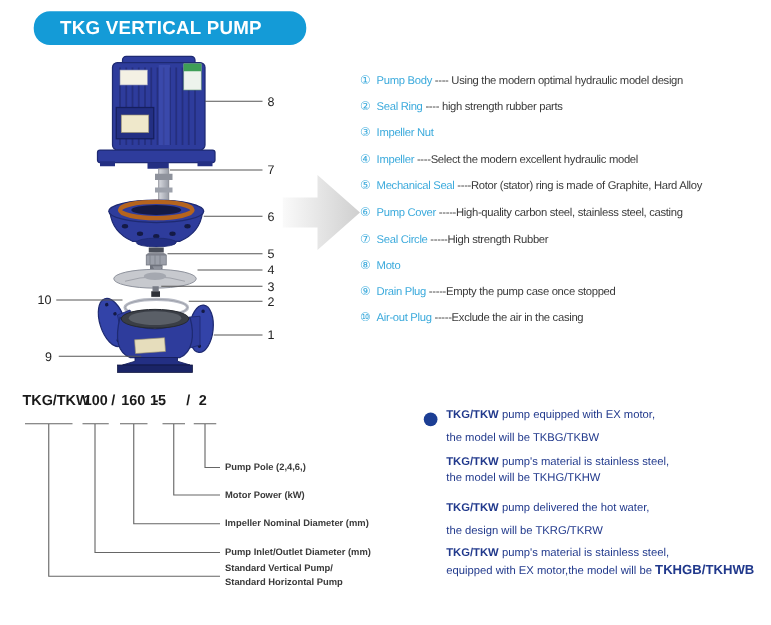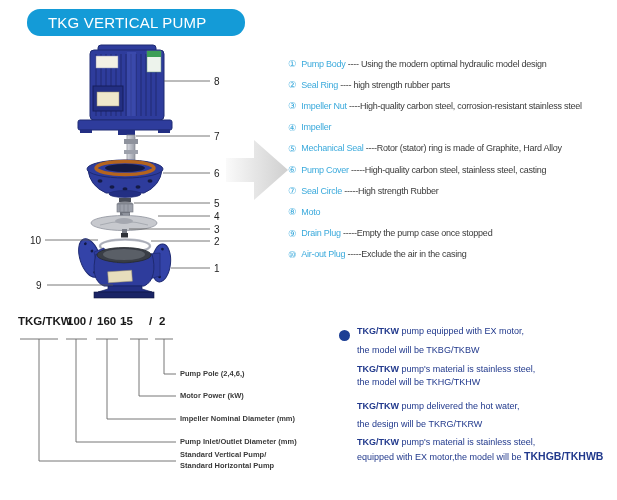--- a/index.html
+++ b/index.html
@@ -4,21 +4,21 @@
 <style>
   html,body{margin:0;padding:0;background:#e9e9e9;}
   #page{
     position:relative;width:617px;height:500px;background:#ffffff;
     font-family:"Liberation Sans",sans-serif;overflow:hidden;margin:0 auto;
   }
   
   .banner{
     position:absolute;left:27px;top:9px;width:218px;height:27px;
     background:#149BD7;border-radius:13px;color:#ffffff;
-    font-size:15px;font-weight:normal;line-height:27px;
+    font-size:15px;font-weight:bold;line-height:27px;
     padding-left:21px;box-sizing:border-box;letter-spacing:.2px;
   }
   
   .diagram-svg{position:absolute;left:10px;top:42px;}
   .callout{font-size:10px;fill:#222222;font-family:"Liberation Sans",sans-serif;}
   .leader{stroke:#555555;stroke-width:.8;}
   
   .arrow-svg{position:absolute;left:226px;top:132px;}
   
   .parts{position:absolute;left:288px;top:53px;width:327px;}
@@ -175,22 +175,22 @@
         <stop offset="0" stop-color="#FAFAFA"></stop>
           <stop offset="1" stop-color="#CFCFCF"></stop>
       </linearGradient>
     </defs>
     <polygon points="0,26 28,26 28,8 62,38 28,68 28,50 0,50" fill="url(#ag)"></polygon>
   </svg>
 
   <div class="parts">
     <div class="p-row"><span class="p-num">①</span><span class="p-name">Pump Body</span><span class="p-desc"> ---- Using the modern optimal hydraulic model design</span></div>
     <div class="p-row"><span class="p-num">②</span><span class="p-name">Seal Ring</span><span class="p-desc"> ---- high strength rubber parts</span></div>
-    <div class="p-row"><span class="p-num">③</span><span class="p-name">Impeller Nut</span><span class="p-desc"> ----High-quality carbon steel, corrosion-resistant stainless steel</span></div>
-    <div class="p-row"><span class="p-num">④</span><span class="p-name">Impeller</span></div>
+    <div class="p-row"><span class="p-num">③</span><span class="p-name">Impeller Nut</span></div>
+    <div class="p-row"><span class="p-num">④</span><span class="p-name">Impeller</span><span class="p-desc"> ----Select the modern excellent hydraulic model</span></div>
     <div class="p-row"><span class="p-num">⑤</span><span class="p-name">Mechanical Seal</span><span class="p-desc"> ----Rotor (stator) ring is made of Graphite, Hard Alloy</span></div>
     <div class="p-row"><span class="p-num">⑥</span><span class="p-name">Pump Cover</span><span class="p-desc"> -----High-quality carbon steel, stainless steel, casting</span></div>
     <div class="p-row"><span class="p-num">⑦</span><span class="p-name">Seal Circle</span><span class="p-desc"> -----High strength Rubber</span></div>
     <div class="p-row"><span class="p-num">⑧</span><span class="p-name">Moto</span></div>
     <div class="p-row"><span class="p-num">⑨</span><span class="p-name">Drain Plug</span><span class="p-desc"> -----Empty the pump case once stopped</span></div>
     <div class="p-row"><span class="p-num">⑩</span><span class="p-name">Air-out Plug</span><span class="p-desc"> -----Exclude the air in the casing</span></div>
   </div>
 
   <div>
     <span class="seg s-series">TKG/TKW</span>

